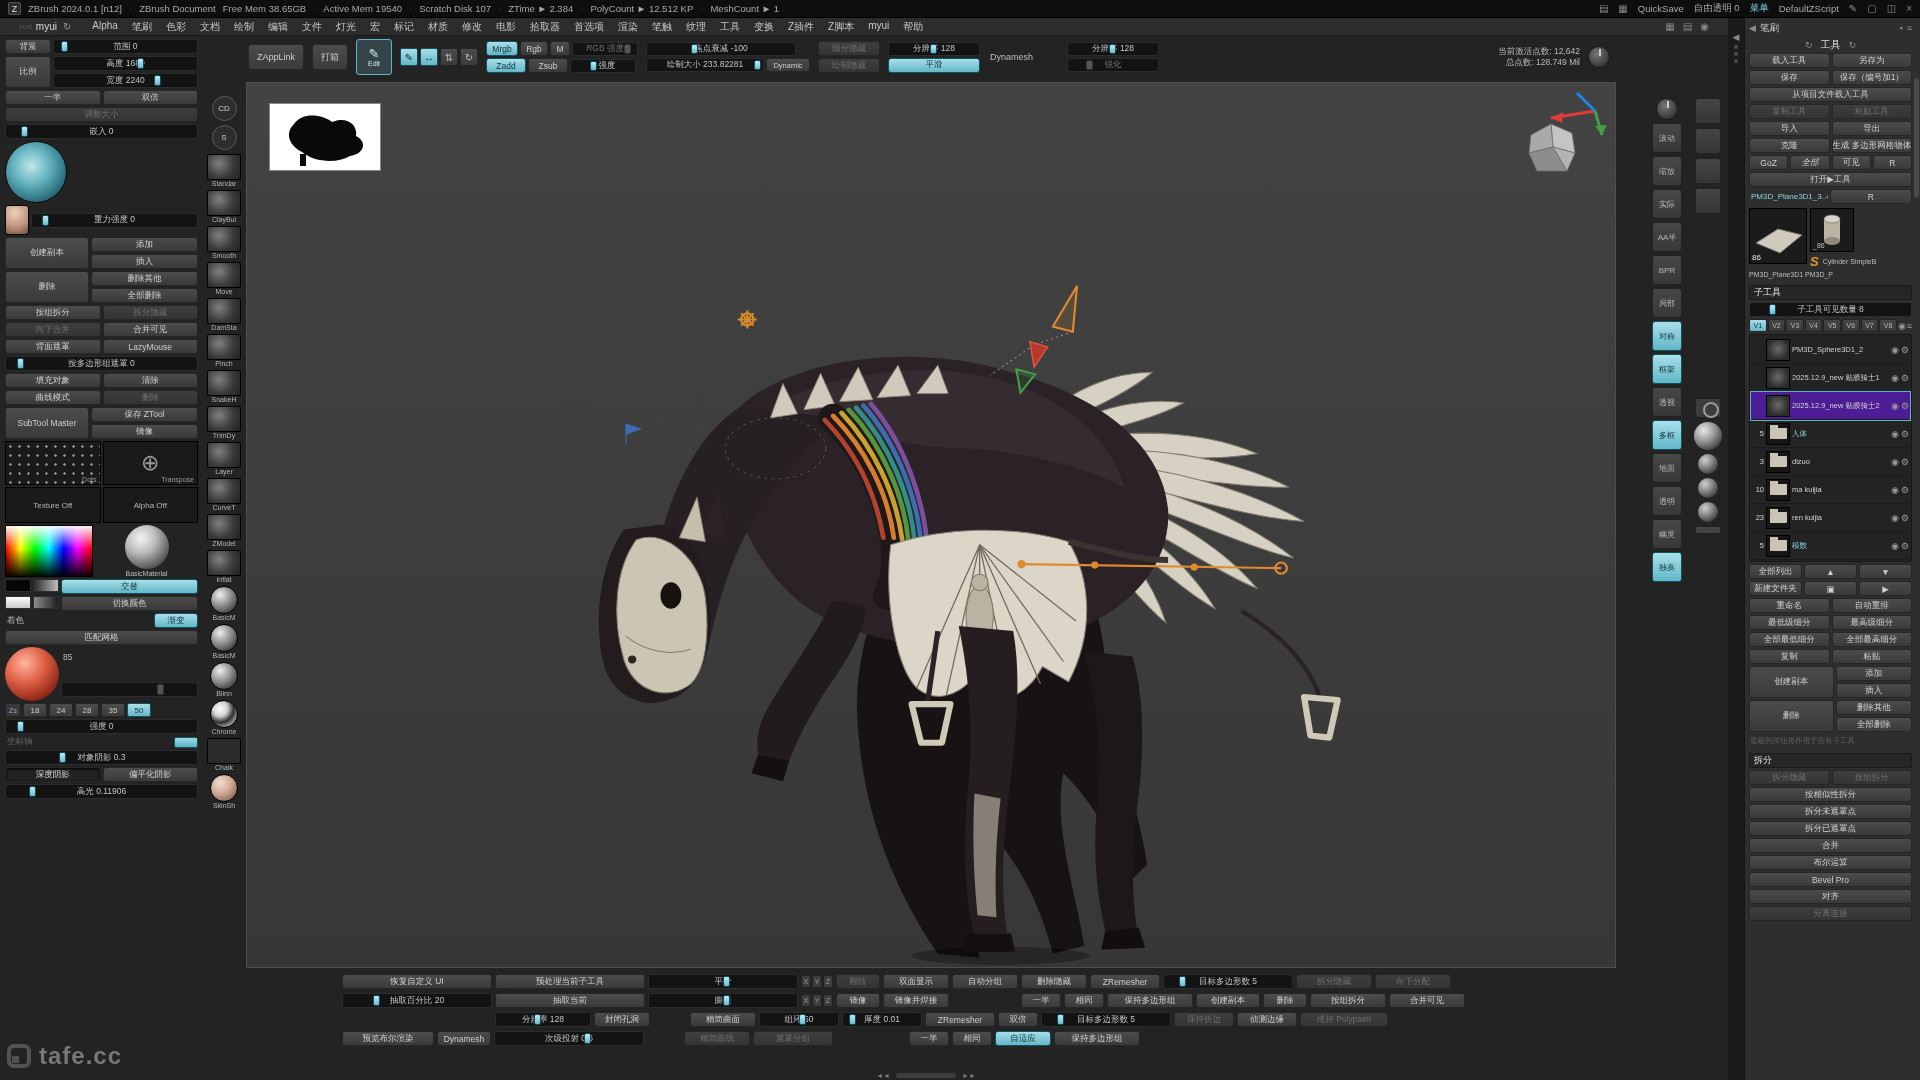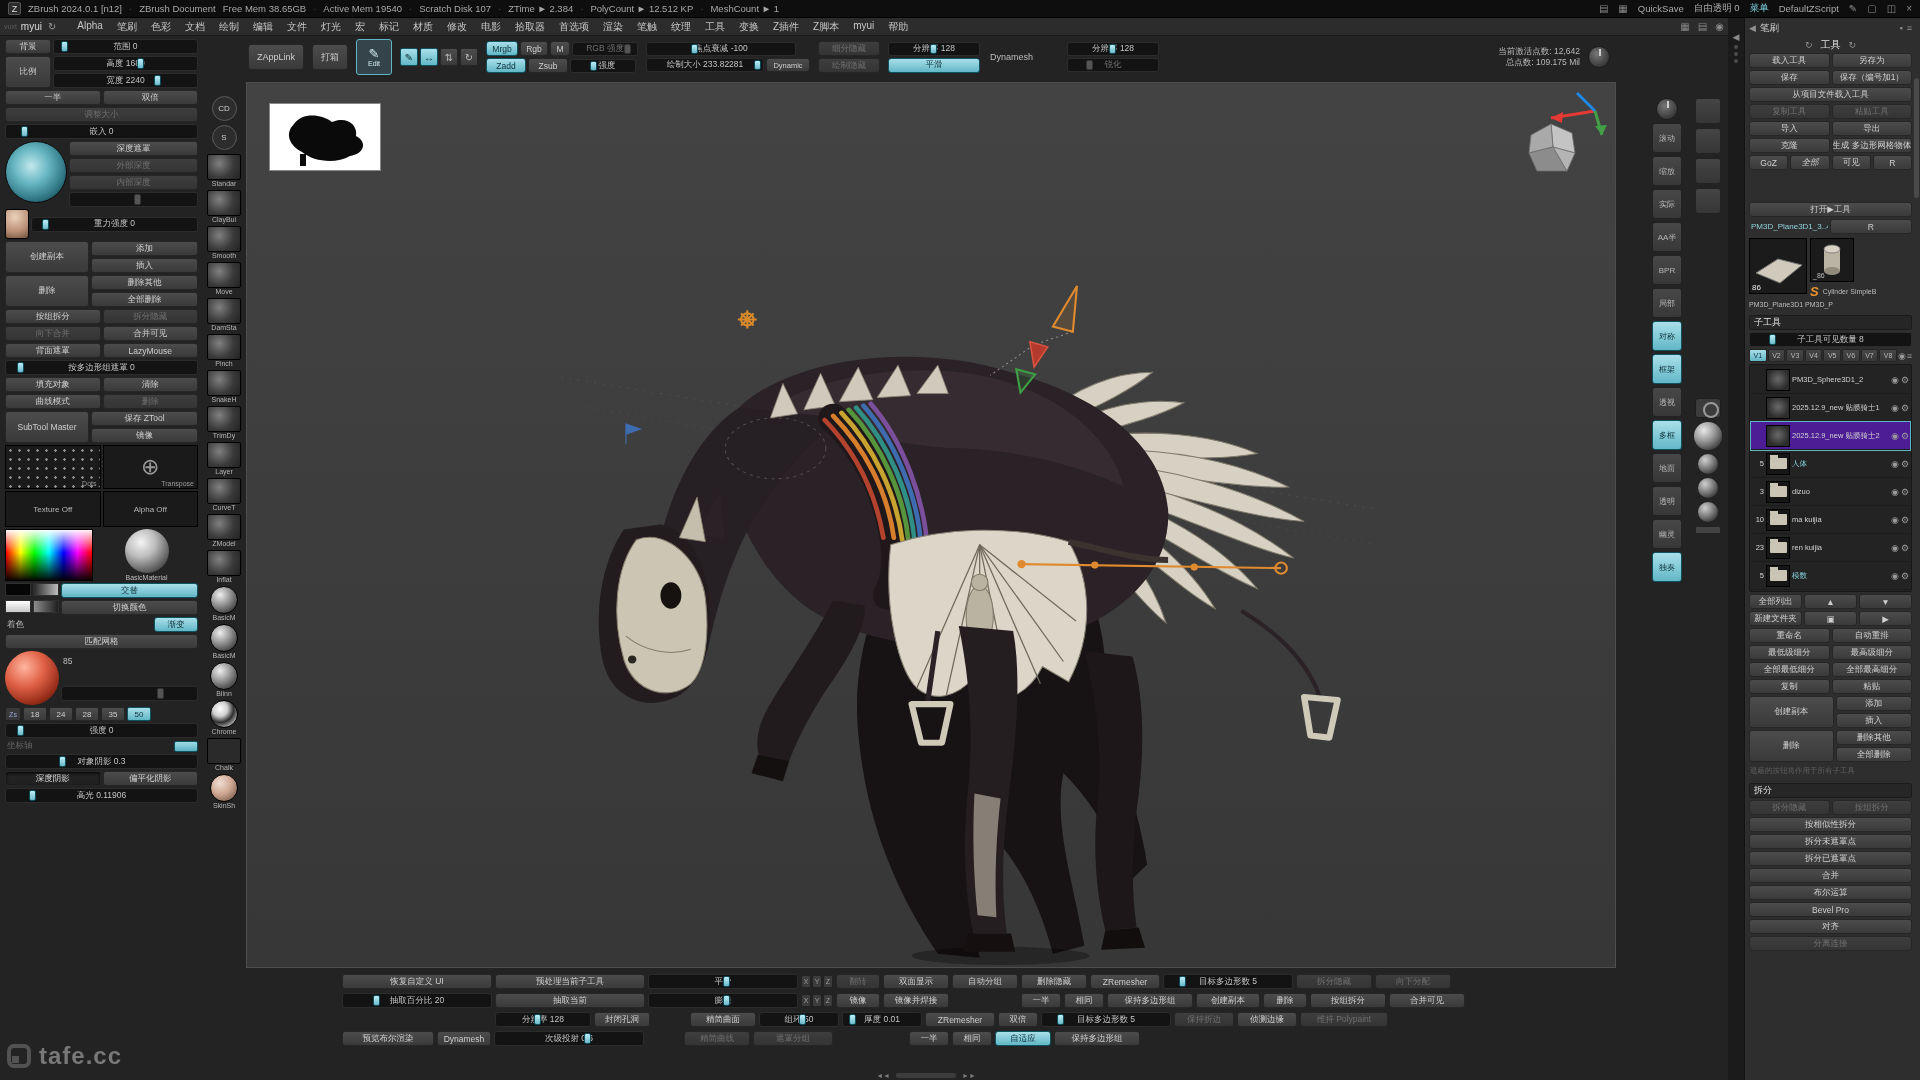--- a/index.html
+++ b/index.html
@@ -30,21 +30,21 @@
   .titlebar{height:18px;background:#0e0e0e;display:flex;align-items:center;gap:7px;
     padding:0 8px;font-size:9.5px;color:#a8a8a8;border-bottom:1px solid #000}
   .tb-logo{width:13px;height:13px;background:#2c2c2c;border:1px solid #555;border-radius:2px;
     color:#ddd;font-size:9px;display:flex;align-items:center;justify-content:center}
   .tb-sep{color:#4c4c4c}
   .tb-right{margin-left:auto;display:flex;align-items:center;gap:10px}
   .tb-ic{color:#8b8b8b;font-size:10px}
   .tb-cyan{color:#7fd2e0}
   
   .menubar{height:18px;background:#2c2c2c;border-bottom:1px solid #191919;display:flex;
-    align-items:center;font-size:10px;padding:0 4px}
+    align-items:center;font-size:10px;padding:0 19px}
   .mb-dock{font-size:7px;color:#5c5c5c;margin-right:4px}
   .mb-pal{color:#d8d8d8;margin-right:6px}
   .mb-refresh{color:#9a9a9a;font-size:10px;margin-right:14px}
   .menu-item{padding:0 7px;color:#c6c6c6}
   .mb-right{margin-left:auto;display:flex;gap:8px;align-items:center;color:#8b8b8b;font-size:10px}
   
   .below{display:flex;height:1062px}
   .main-left{flex:1;display:flex;flex-direction:column;min-width:0}
   .content-row{flex:1;display:flex;min-height:0}
   
@@ -308,28 +308,20 @@
             <div class="btn f1 dim">调整大小</div>
           </div>
       <div class="lrow">
         <div class="slider f1">
               <span class="lab">嵌入 0</span>
               <span class="hd" style="left:8%"></span>
             </div>
       </div>
       <div class="lrow">
         <div class="alpha-ball"></div>
-        <div class="colf f1">
-          <div class="btn">深度遮罩</div>
-          <div class="btn dim">外部深度</div>
-          <div class="btn dim">内部深度</div>
-          <div class="slider dim">
-                <span class="hd" style="left:50%"></span>
-              </div>
-        </div>
       </div>
       <div class="lrow">
         <div class="torso"></div>
         <div class="slider f1" style="align-self:center">
               <span class="lab">重力强度 0</span>
               <span class="hd" style="left:6%"></span>
             </div>
       </div>
       <div class="lrow">
         <div class="btn w84 tall">创建副本</div>
@@ -608,21 +600,21 @@
                 <span class="lab">分辨率 128</span>
                 <span class="hd" style="left:45%"></span>
               </div>
           <div class="slider dim" style="width:92px">
                 <span class="lab">锐化</span>
                 <span class="hd" style="left:20%"></span>
               </div>
         </div>
         <div class="shelf-stats">
           <div>当前激活点数: 12,642</div>
-          <div>总点数: 109.175 Mil</div>
+          <div>总点数: 128.749 Mil</div>
         </div>
         <div class="knob"></div>
       </div>
 
       <div class="viewport">
         <svg class="vp-svg" viewBox="0 0 1307 871" preserveAspectRatio="none">
 
           <path d="M300,290 L1080,420" stroke="#6f6f6f" stroke-width="1" stroke-dasharray="2 6" opacity="0.3" fill="none"></path>
           <path d="M300,315 L1080,455" stroke="#6f6f6f" stroke-width="1" stroke-dasharray="2 6" opacity="0.22" fill="none"></path>
           <g>
@@ -942,21 +934,21 @@
           <div class="btn" style="width: 52px;">克隆</div>
           <div class="btn" style="flex: 1 1 0%;">生成 多边形网格物体</div>
         </div>
         <div class="rp-row">
           <div class="btn" style="width: 38px;">GoZ</div>
           <div class="btn" style="width: 38px; font-style: italic;">全部</div>
           <div class="btn" style="flex: 1 1 0%;">可见</div>
           <div class="btn" style="width: 20px;">R</div>
         </div>
         <div class="rp-row">
-          <div class="btn" style="flex: 1 1 0%; margin-top: 30px;">打开▶工具</div>
+          <div class="btn" style="flex: 1 1 0%;">打开▶工具</div>
         </div>
         <div class="rp-row">
           <div class="rp-label" style="flex: 1 1 0%;">PM3D_Plane3D1_3..48</div>
           <div class="btn" style="width: 20px;">R</div>
         </div>
       </div>
 
   <div class="rp-thumbs">
     <div class="rp-thumb-big">
       <svg width="56" height="54" viewBox="0 0 56 54">

